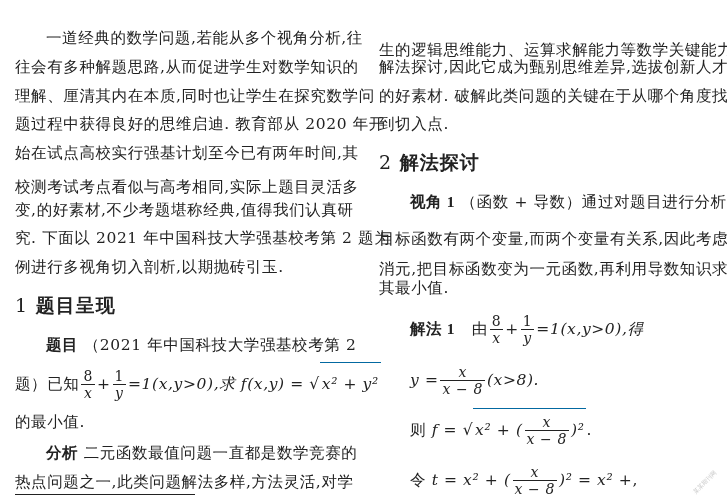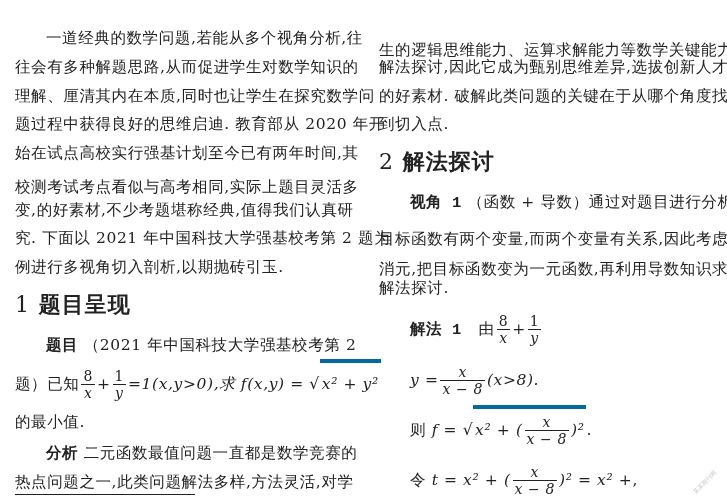--- a/index.html
+++ b/index.html
@@ -12,32 +12,32 @@
   .col-left { left: 15px; }
   .col-right { left: 379px; width: 334px; }
   .line {
     position: absolute; left: 0; width: 334px;
     font-size: 15.5px; line-height: 20px; white-space: nowrap;
     letter-spacing: 0.6px;
   }
   .indent { padding-left: 31px; }
   .heading {
     font-family: "DejaVu Sans", "Liberation Sans", sans-serif;
-    font-size: 22px; font-weight: bold; letter-spacing: 1px;
+    font-size: 19px; font-weight: bold; letter-spacing: 1px;
   }
   .heading .num { font-family: "DejaVu Serif", serif; font-weight: normal; }
-  .bold-label { font-family: Liberation Mono, monospace; font-weight: bold; }
+  .bold-label { font-family: Liberation Serif, serif; font-weight: bold; }
   .frac {
     display: inline-block; vertical-align: middle; text-align: center;
     font-size: 14px; line-height: 16px; margin: 0 2px;
   }
   .frac .num-part { display: block; border-bottom: 1px solid #222; padding: 0 2px; }
   .frac .den-part { display: block; font-style: italic; padding: 0 2px; }
   .it { font-style: italic; }
-  .sqrt { border-top: 4px solid #0369a1; padding: 12px 2px; margin-top: 21px; }
+  .sqrt { border-top: 1px solid #0369a1; padding: 12px 2px; margin-top: 21px; }
   .rule { position: absolute; left: 15px; top: 494px; width: 180px; height: 1px; background: #222; }
   .watermark {
     position: absolute; left: 690px; top: 478px; font-size: 6px; color: #cccccc;
     transform: rotate(-45deg); font-family: "DejaVu Sans", sans-serif;
   }
 </style>
 </head>
 <body>
 
 <div class="col col-left">
@@ -88,25 +88,25 @@
     <span class="num">2</span>
     <span>解法探讨</span>
   </div>
 
   <div class="line indent" style="top:192px">
     <span class="bold-label">视角 1</span>
     <span>（函数 + 导数）通过对题目进行分析,</span>
   </div>
   <div class="line" style="top:229px">目标函数有两个变量,而两个变量有关系,因此考虑</div>
   <div class="line" style="top:259px">消元,把目标函数变为一元函数,再利用导数知识求</div>
-  <div class="line" style="top:278px">解法探讨.</div>
+  <div class="line" style="top:278px">其最小值.</div>
 
   <div class="line indent" style="top:313px">
     <span class="bold-label">解法 1</span>
-    &nbsp;&nbsp;<span>由</span><span class="frac"><span class="num-part">8</span><span class="den-part">x</span></span><span>+</span><span class="frac"><span class="num-part">1</span><span class="den-part">y</span></span>
+    &nbsp;&nbsp;<span>由</span><span class="frac"><span class="num-part">8</span><span class="den-part">x</span></span><span>+</span><span class="frac"><span class="num-part">1</span><span class="den-part">y</span></span><span class="it">=1(x,y&gt;0),得</span>
   </div>
 
   <div class="line indent" style="top:364px">
     <span class="it">y =</span><span class="frac"><span class="num-part it">x</span><span class="den-part">x − 8</span></span><span class="it">(x&gt;8).</span>
   </div>
 
   <div class="line indent" style="top:414px">
     <span>则</span>
     <span class="it">f =</span>
     <span>√</span><span class="sqrt it"><span>x² + (</span><span class="frac"><span class="num-part it">x</span><span class="den-part">x − 8</span></span><span>)²</span></span><span>.</span>

